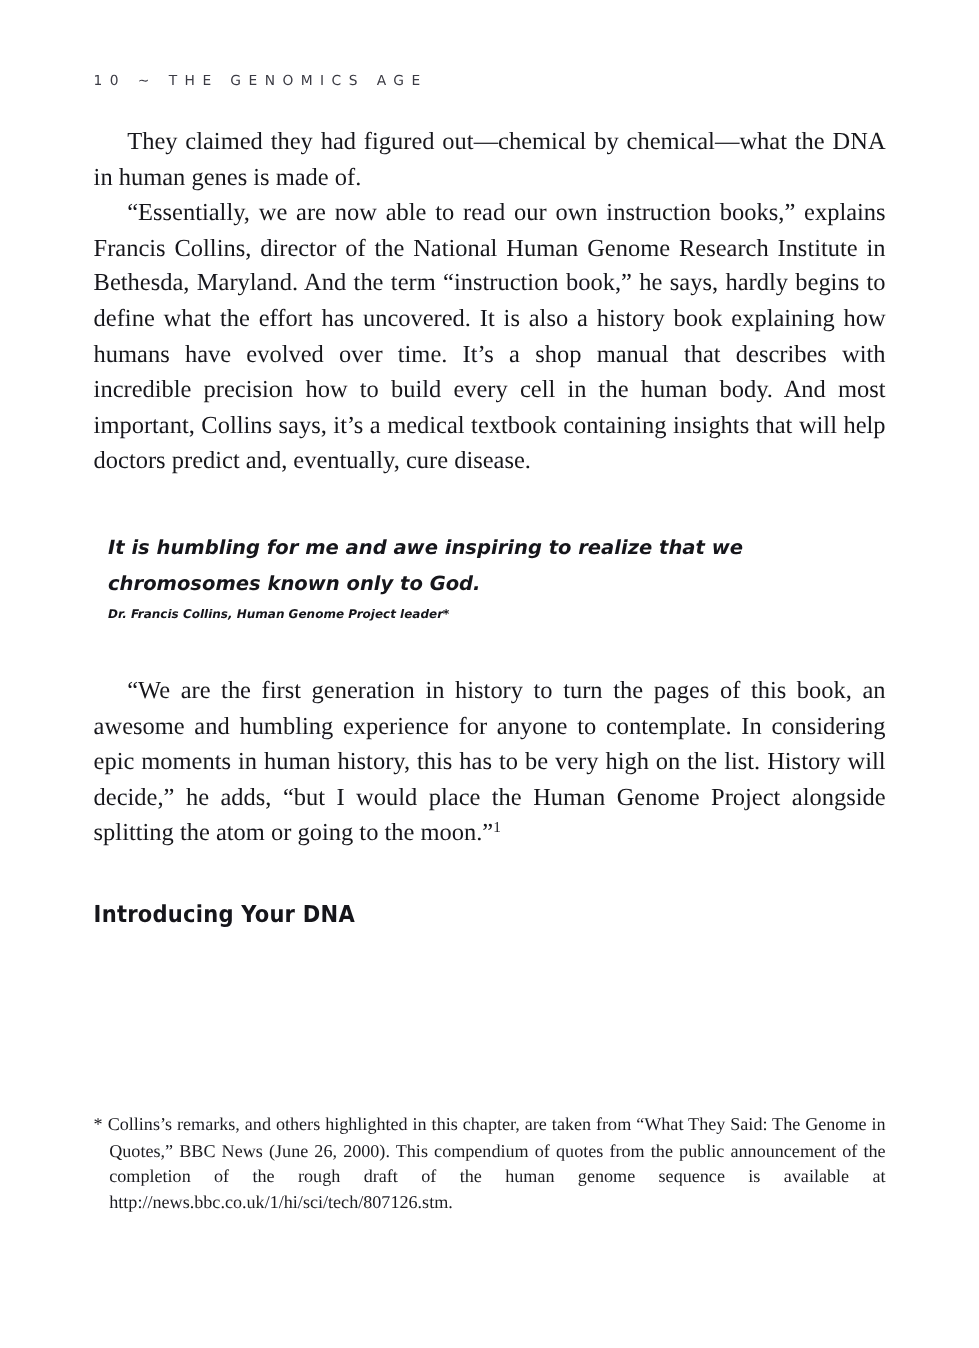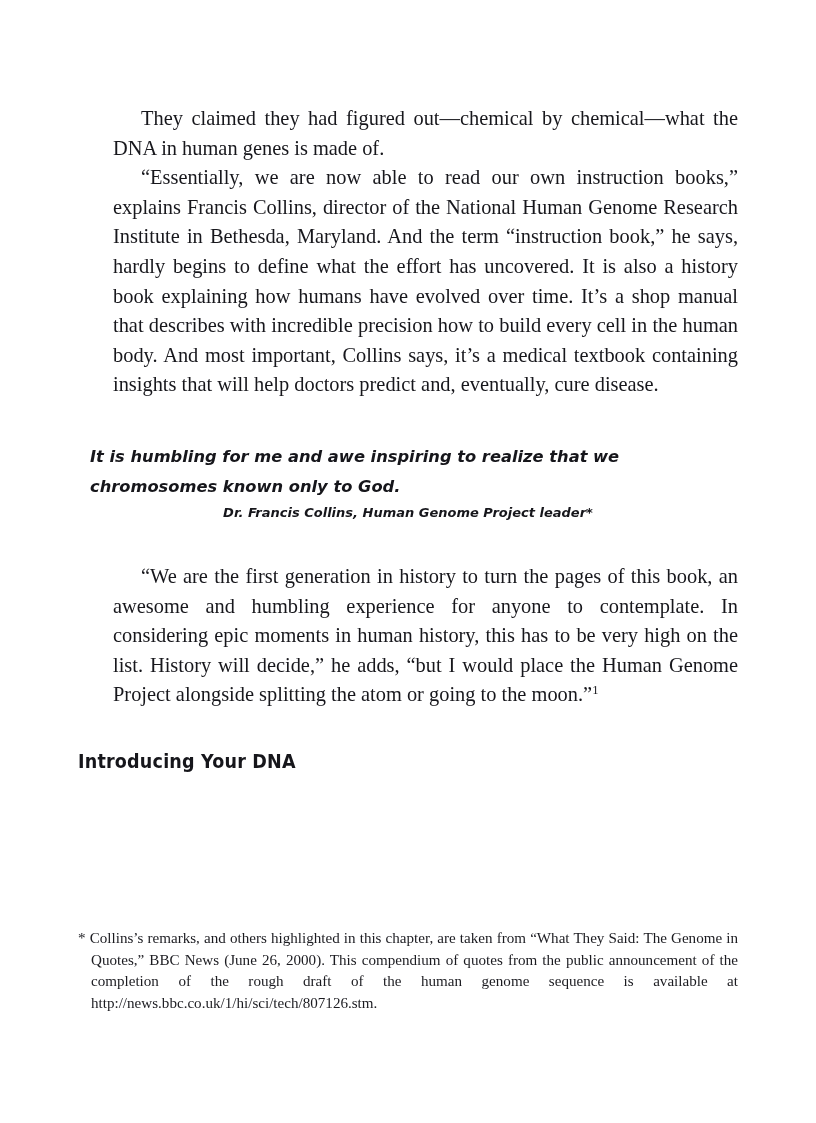--- a/index.html
+++ b/index.html
@@ -43,21 +43,20 @@
     font-size: 20.4px;
     line-height: 29.6px;
     text-align: justify;
     text-justify: inter-word;
     color: #17171c;
     -webkit-hyphens: none;
     hyphens: none;
   }
   p.body.indent {
     text-indent: 28px;
-    margin-left: 35px;
   }
   p.body.noindent {
     text-indent: 0;
   }
   sup.fn {
     font-size: 0.62em;
     vertical-align: 0.52em;
     line-height: 0;
   }
 
@@ -70,25 +69,25 @@
     font-family: "DejaVu Sans", "Liberation Sans", sans-serif;
     font-size: 16.3px;
     font-weight: 700;
     font-style: italic;
     line-height: 30px;
     color: #16161b;
     white-space: nowrap;
   }
   .pullquote .attribution {
     font-family: "DejaVu Sans", "Liberation Sans", sans-serif;
-    font-size: 13px;
+    font-size: 10px;
     font-weight: 700;
     font-style: italic;
     color: #16161b;
-    text-align: center;
+    text-align: left;
     line-height: 22px;
     white-space: nowrap;
   }
 
   
   h2.section-heading {
     margin: 0;
     font-family: "DejaVu Sans Condensed", "Liberation Sans Narrow", "Liberation Sans", sans-serif;
     font-size: 19.5px;
     font-weight: 700;
@@ -116,20 +115,21 @@
   .spacer-quote-top { height: 30px; }
   .spacer-quote-bottom { height: 26px; }
   .spacer-heading-top { height: 40px; }
   .spacer-heading-bottom { height: 9px; }
 </style>
 </head>
 <body>
 
 <div class="page">
 
+  <div class="running-head">10  ~  THE GENOMICS AGE</div>
 
   <div class="column">
 
     <p class="body indent">They claimed they had figured out—chemical by chemical—what the DNA in human genes is made of.</p>
 
     <p class="body indent">“Essentially, we are now able to read our own instruction books,” explains Francis Collins, director of the National Human Genome Research Institute in Bethesda, Maryland. And the term “instruction book,” he says, hardly begins to define what the effort has uncovered. It is also a history book explaining how humans have evolved over time. It’s a shop manual that describes with incredible precision how to build every cell in the human body. And most important, Collins says, it’s a medical textbook containing insights that will help doctors predict and, eventually, cure disease.</p>
 
     <div class="spacer-quote-top"></div>
 
     <blockquote class="pullquote">

